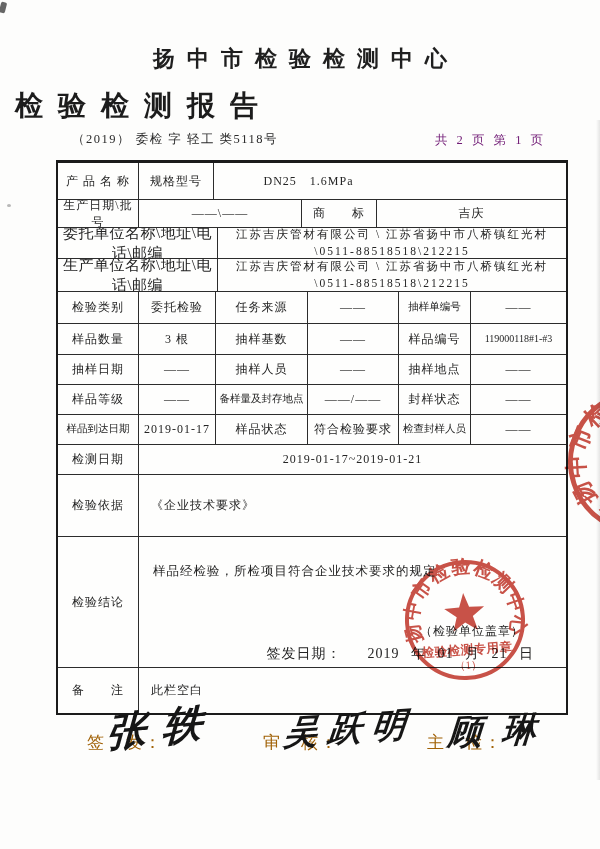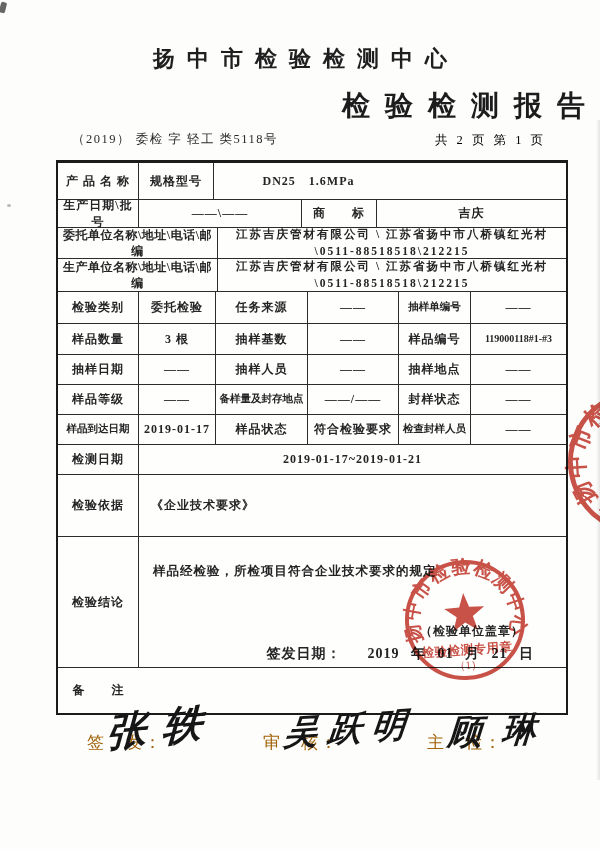--- a/index.html
+++ b/index.html
@@ -18,62 +18,61 @@
   }
   
   .org-title{
     position:absolute;top:44px;left:0;width:100%;
     text-align:center;font-size:22px;font-weight:bold;
     letter-spacing:12px;padding-left:12px;box-sizing:border-box;
     color:#1f1f1f;
   }
   .report-title{
     position:absolute;top:87px;left:0;width:100%;
-    text-align:right;font-size:28px;font-weight:bold;
+    text-align:left;font-size:28px;font-weight:bold;
     letter-spacing:15px;padding-left:15px;box-sizing:border-box;
     color:#1c1c1c;
   }
   .doc-number{
     position:absolute;top:131px;left:72px;
     font-size:12.5px;letter-spacing:1.5px;color:#2a2a2a;
   }
   .page-info{
     position:absolute;top:132px;right:54px;
-    font-size:12.5px;letter-spacing:3px;color:#000000;
+    font-size:12.5px;letter-spacing:3px;color:#701a75;
   }
   
   .report-table{
     position:absolute;left:56px;top:160px;width:508px;
     border:2px solid #1b1b1b;border-top-width:3px;
     box-sizing:content-box;
     background:#fefefd;
   }
   .trow{display:flex;border-bottom:1px solid #2c2c2c;}
   .trow:last-child{border-bottom:none;}
   .tcell{
     display:flex;align-items:center;justify-content:center;
     box-sizing:border-box;border-right:1px solid #2c2c2c;
     font-size:12px;text-align:center;line-height:1.35;
     color:#242424;letter-spacing:1px;
     overflow:hidden;
-    font-weight:bold;
   }
   .tcell:last-child{border-right:none;}
   .tcell.left{justify-content:flex-start;text-align:left;padding-left:12px;}
   .h36{height:36px}.h27{height:27px}.h30{height:30px}.h32{height:32px}
   .h31{height:31px}.h29{height:29px}.h61{height:61px}.h130{height:130px}.h45{height:45px}
   .w81{width:81px}.w163{width:163px}.w75{width:75px}.w189{width:189px}
   .w160{width:160px}.w348{width:348px}
   .w77{width:77px}.w92{width:92px}.w91{width:91px}.w72{width:72px}.w95{width:95px}
   .w427{width:427px}
   .small{font-size:10px;letter-spacing:0;}
   .smaller{font-size:10.5px;letter-spacing:0;}
   .addr{font-size:11.5px;letter-spacing:2px;text-align:center;line-height:1.5;
         justify-content:flex-start;padding:2px 8px;}
-  .addr-label{font-size:12px;letter-spacing:0.5px;}
+  .addr-label{font-size:15px;letter-spacing:0.5px;}
   
   .concl-cell{position:relative;display:block;}
   .concl-text{position:absolute;top:26px;left:14px;font-size:12.5px;letter-spacing:1px;}
   .seal-note{position:absolute;top:86px;right:42px;font-size:12px;letter-spacing:1px;}
   .issue-line{position:absolute;top:108px;right:32px;font-size:14px;letter-spacing:1px;word-spacing:7px;}
   .issue-line .lbl{margin-right:26px;}
   
   .stamp{position:absolute;mix-blend-mode:multiply;opacity:.88;pointer-events:none;}
   .stamp-main{left:395px;top:550px;width:140px;height:140px;transform:rotate(-4deg);}
   .stamp-edge{left:556px;top:377px;width:170px;height:170px;transform:rotate(-18deg);}
@@ -193,20 +192,21 @@
         <span class="concl-text">样品经检验，所检项目符合企业技术要求的规定</span>
         <span class="seal-note">（检验单位盖章）</span>
         <span class="issue-line">
           <span class="lbl">签发日期：</span><span>2019 年 01 月 21 日</span>
         </span>
       </div>
     </div>
 
     <div class="trow">
       <div class="tcell w81 h45">备　　注</div>
+      <div class="tcell w427 h45 left">此栏空白</div>
     </div>
 
   </div>
 
   <svg class="stamp stamp-main" viewBox="0 0 140 140">
     <circle cx="70" cy="70" r="58" fill="none" stroke="#c23a2e" stroke-width="4"></circle>
     <defs>
       <path id="arc-main" d="M 27.4,89.9 A 47,47 0 1 1 112.6,89.9" fill="none"></path>
     </defs>
     <text font-size="19" font-weight="bold" fill="#c23a2e" letter-spacing="1">

